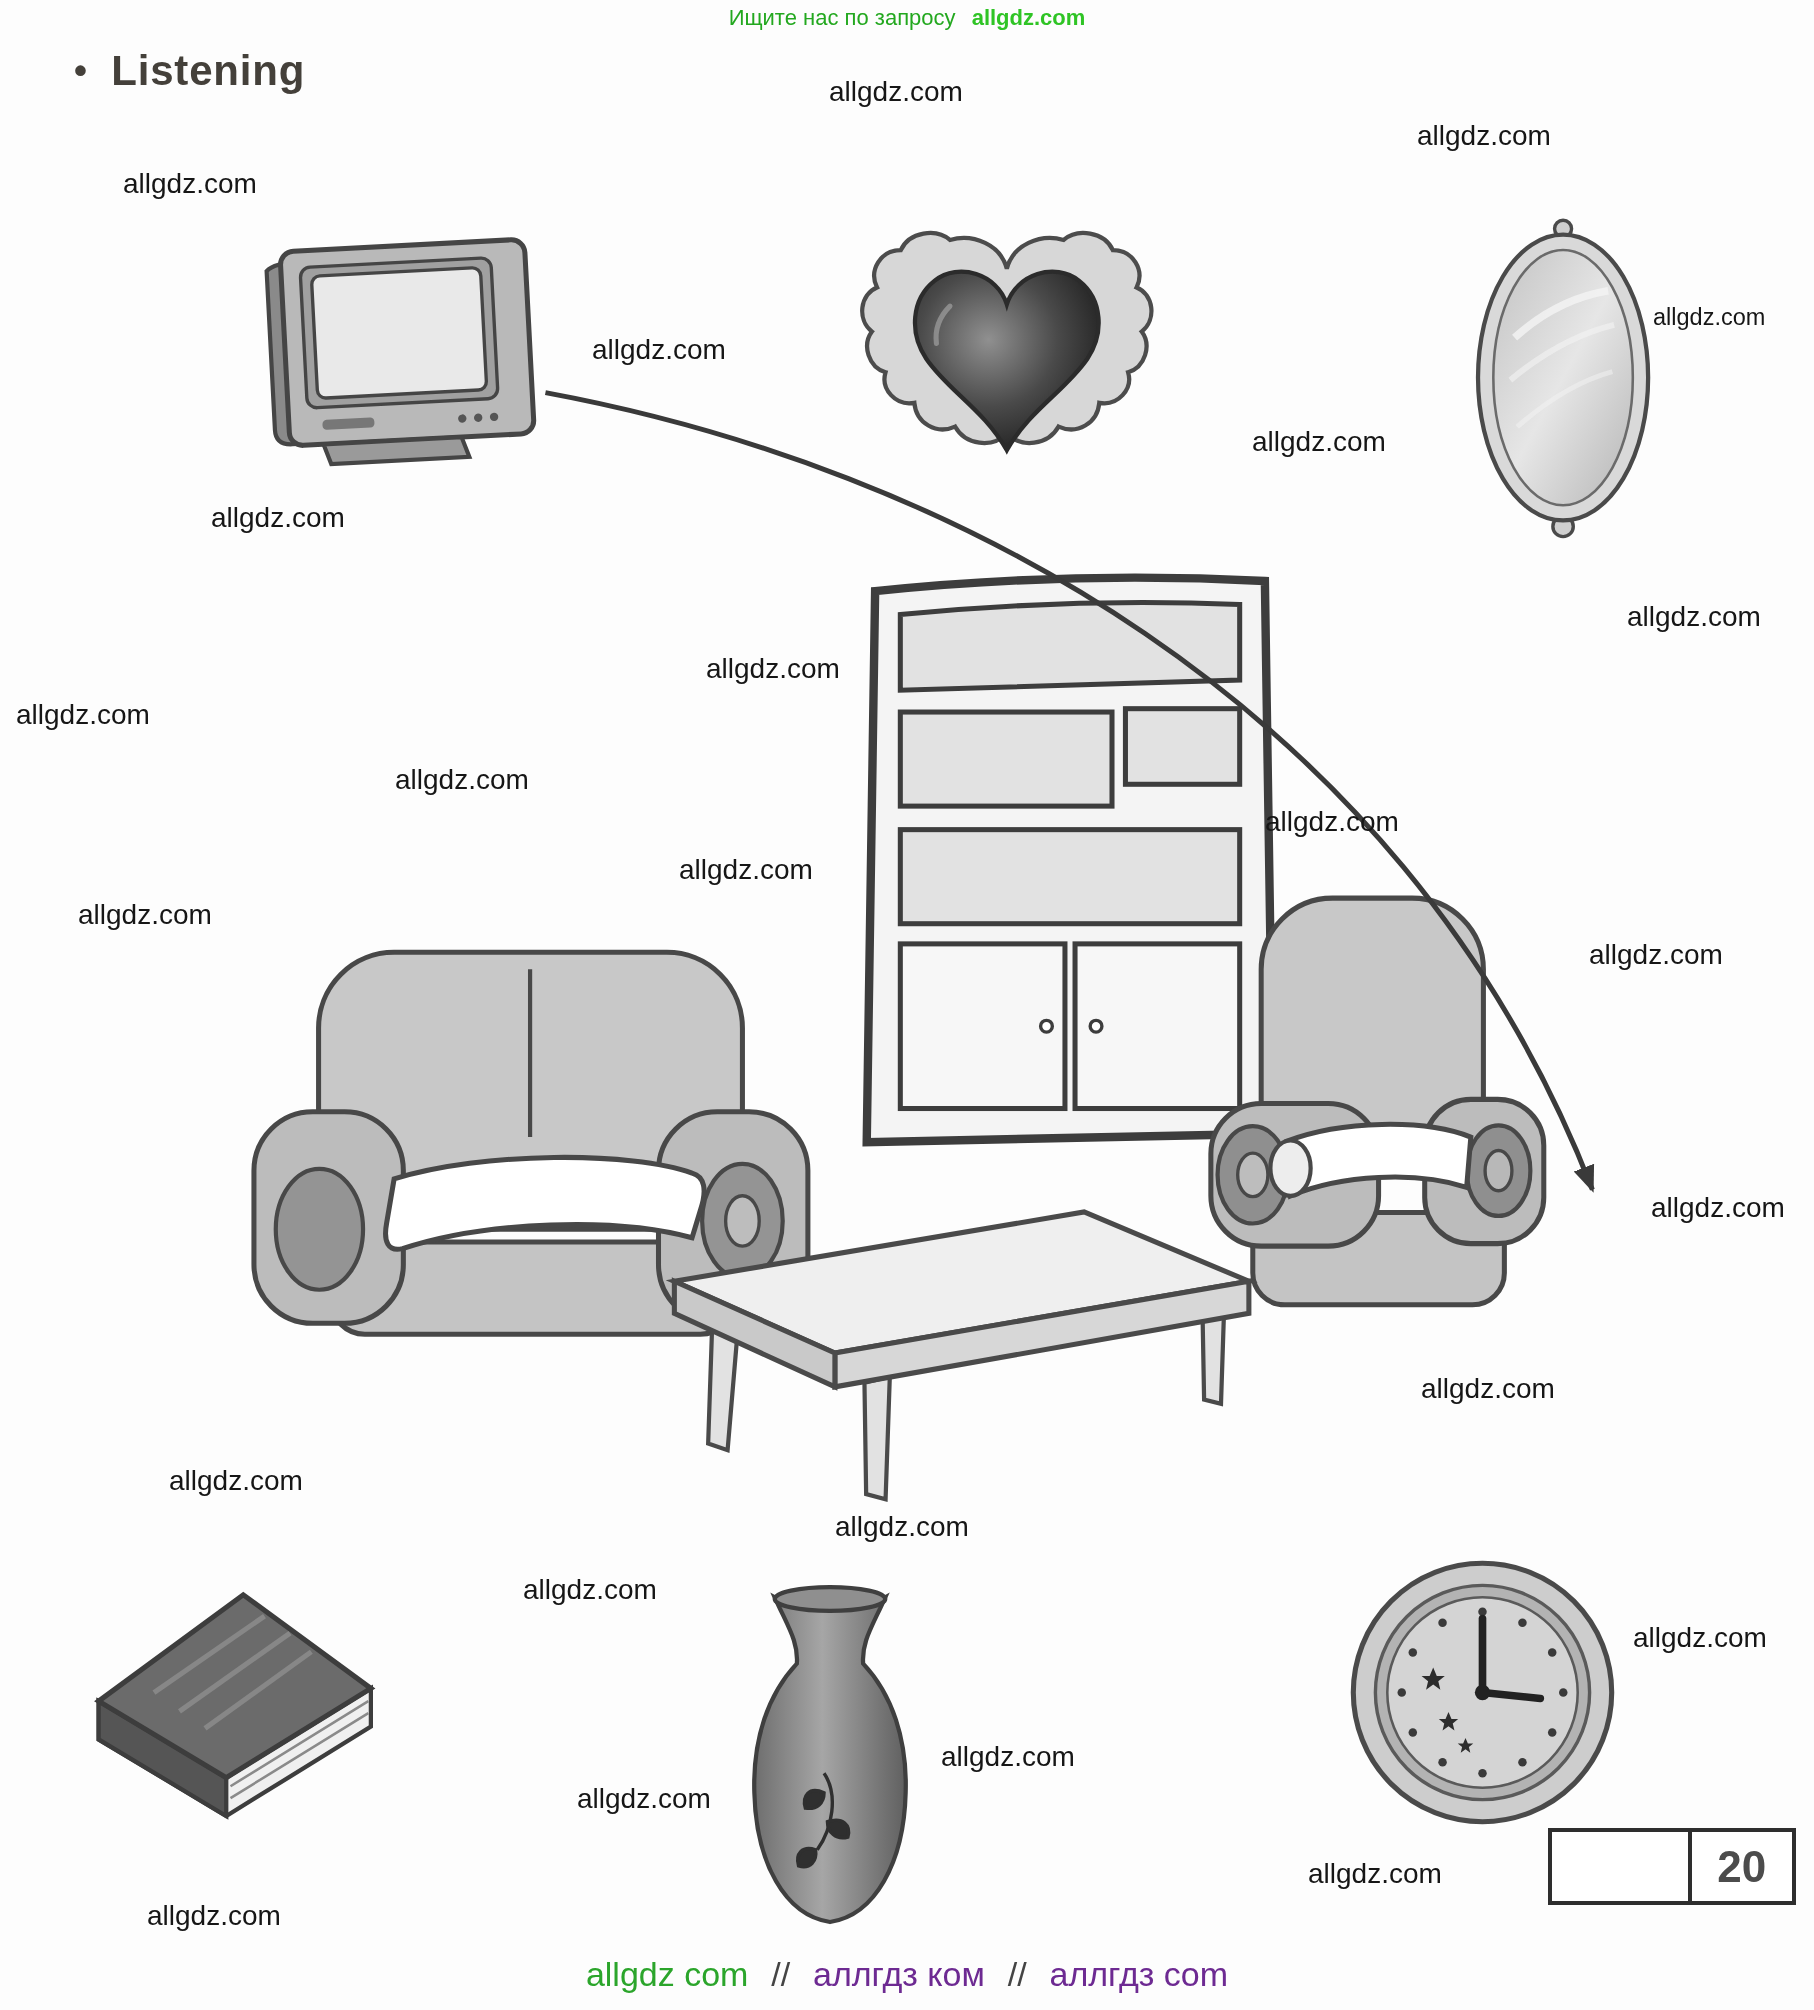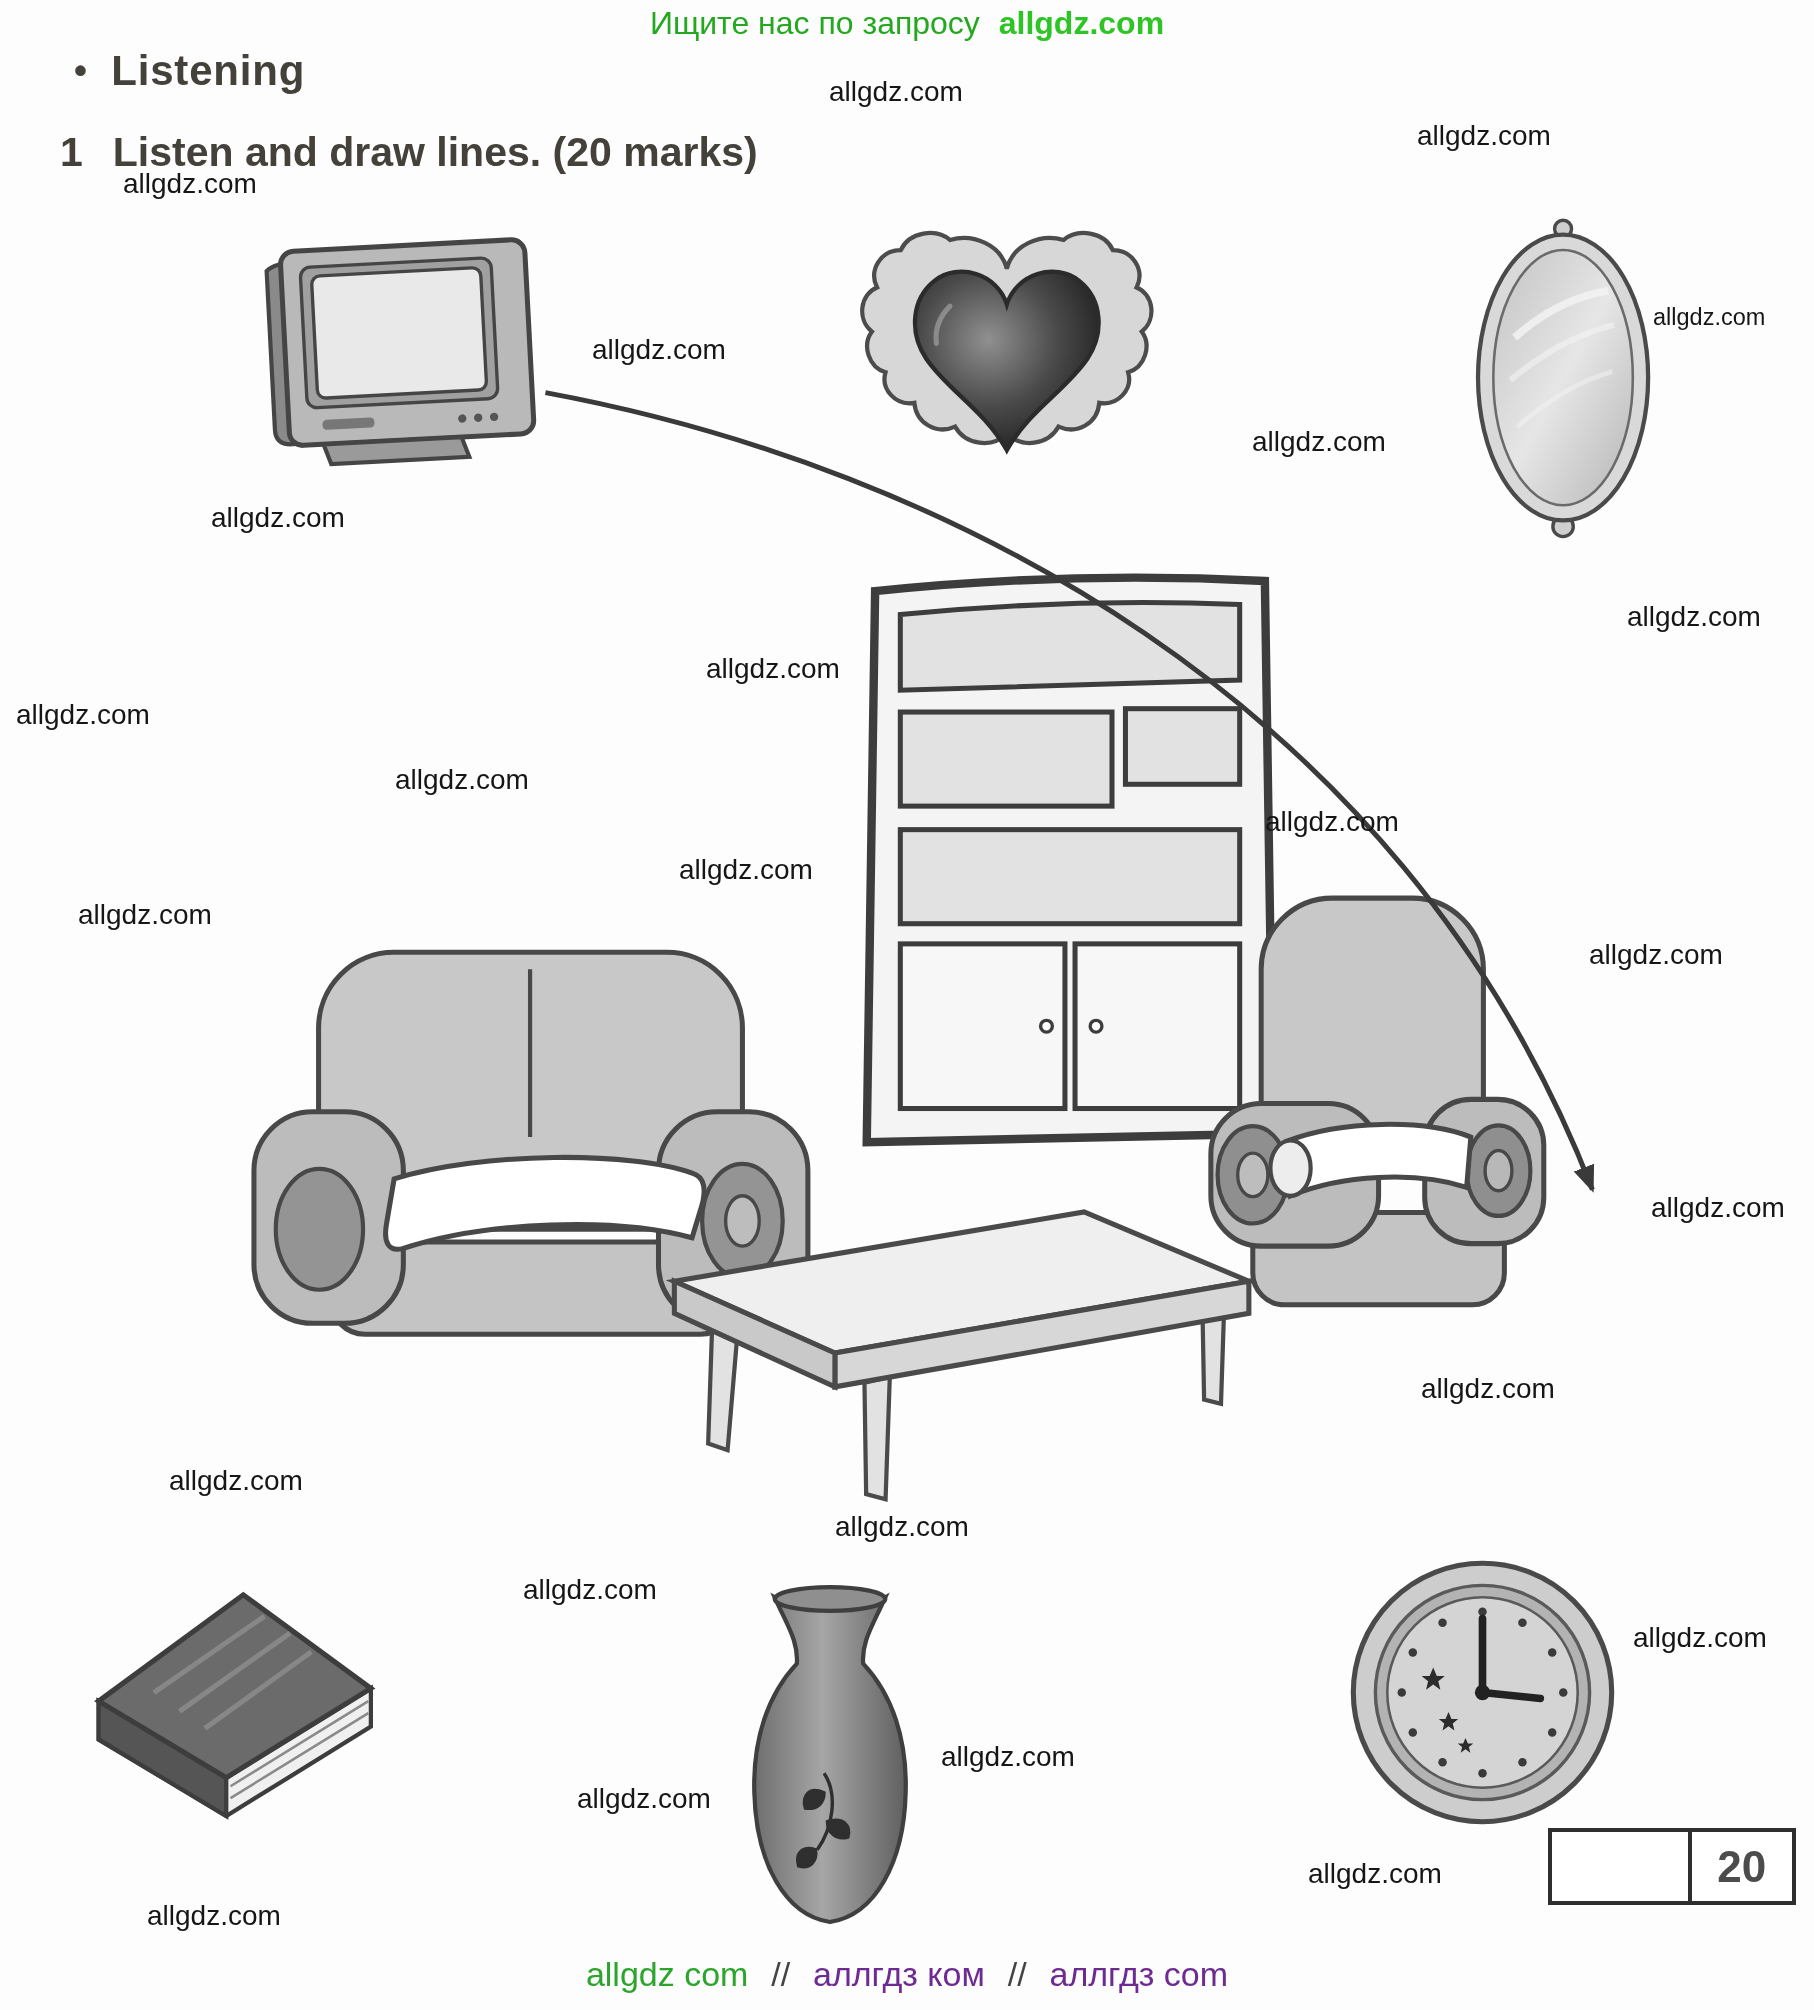--- a/index.html
+++ b/index.html
@@ -2,21 +2,21 @@
 <html style="font-size:13.4px"><head>
 <meta charset="utf-8">
 <style>
   * { margin:0; padding:0; box-sizing:border-box; }
   html,body { background:#ffffff; }
   .page {
     position:relative; width:1814px; height:2010px;
     background:#fdfdfd; overflow:hidden;
     font-family:"Liberation Sans", sans-serif;
   }
-  .banner { position:absolute; top:5px; left:0; width:100%; text-align:center; font-size:32px; font-weight:500; }
+  .banner { position:absolute; top:5px; left:0; width:100%; text-align:center; font-size:22px; font-weight:500; }
   .banner .prefix { color:#23a81f; }
   .banner .site { color:#2fc425; font-weight:700; margin-left:10px; }
   .heading { position:absolute; left:74px; top:47px; font-size:42px; font-weight:bold; color:#44403a; letter-spacing:0.8px;text-align:right; }
   .heading .bullet { margin-right:23.5px; font-size:37px; vertical-align:2.5px; }
   .task { position:absolute; left:60px; top:129px; font-size:41px; font-weight:bold; color:#44403a; }
   .task .num { margin-right:30px; }
   .wm { position:absolute; font-size:28px; color:#161616; white-space:nowrap; }
   .wm.small { font-size:23.5px; }
   .illustration { position:absolute; }
   .illustration svg { display:block; width:100%; height:100%; }
@@ -36,23 +36,20 @@
 
   <div class="banner">
     <span class="prefix">Ищите нас по запросу</span>
     <span class="site">allgdz.com</span>
   </div>
 
   <div class="heading">
     <span class="bullet">•</span><span>Listening</span>
   </div>
 
-  <div class="task">
-    <span class="num">1</span><span>Listen and draw lines. (20 marks)</span>
-  </div>
 
   <div class="illustration" style="left:239px; top:214px; width:310px; height:277px;">
     <svg viewBox="0 0 370 330">
       <g transform="rotate(-3 185 160)">
         <path d="M38 60 L38 250 Q38 268 58 268 L80 268 L80 52 Q48 50 38 60 Z" fill="#8a8a8a" stroke="#454545" stroke-width="5"></path>
         <rect x="55" y="38" width="292" height="232" rx="16" fill="#b9b9b9" stroke="#454545" stroke-width="6"></rect>
         <rect x="78" y="58" width="228" height="168" rx="12" fill="#a0a0a0" stroke="#454545" stroke-width="4"></rect>
         <rect x="91" y="69" width="202" height="146" rx="10" fill="#e9e9e9" stroke="#454545" stroke-width="4"></rect>
         <circle cx="262" cy="248" r="5" fill="#555555"></circle>
         <circle cx="281" cy="248" r="5" fill="#555555"></circle>

